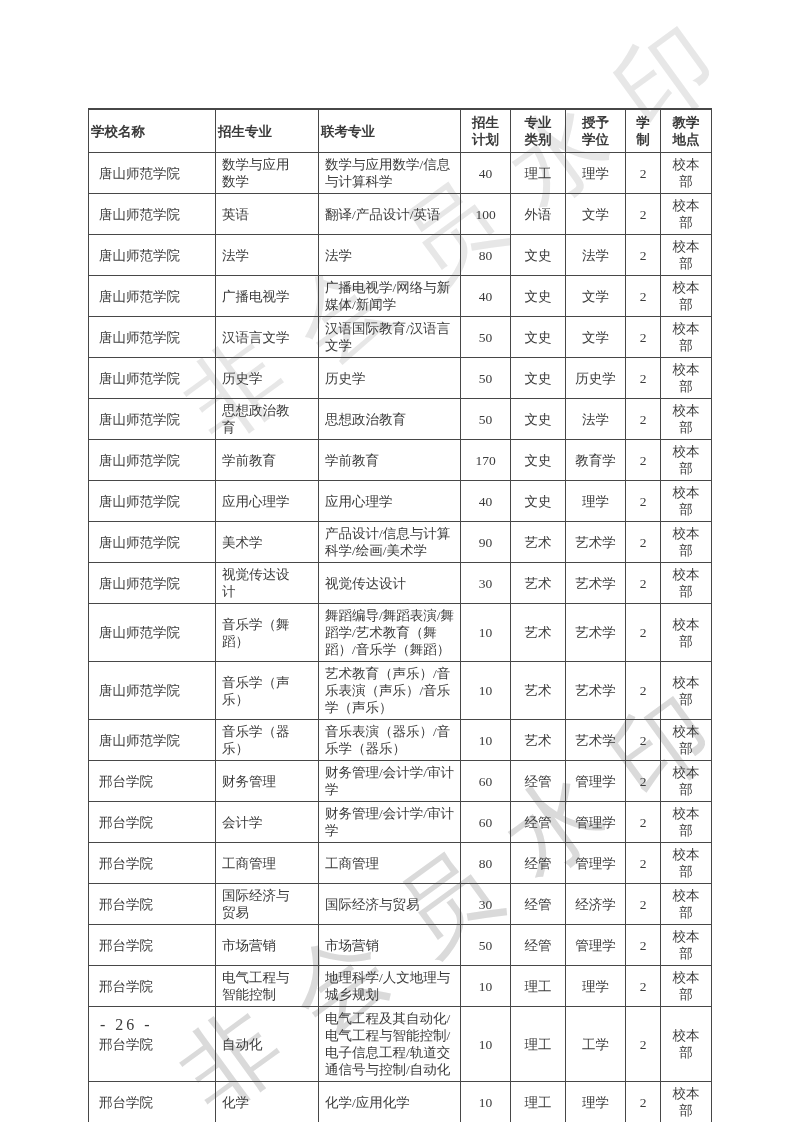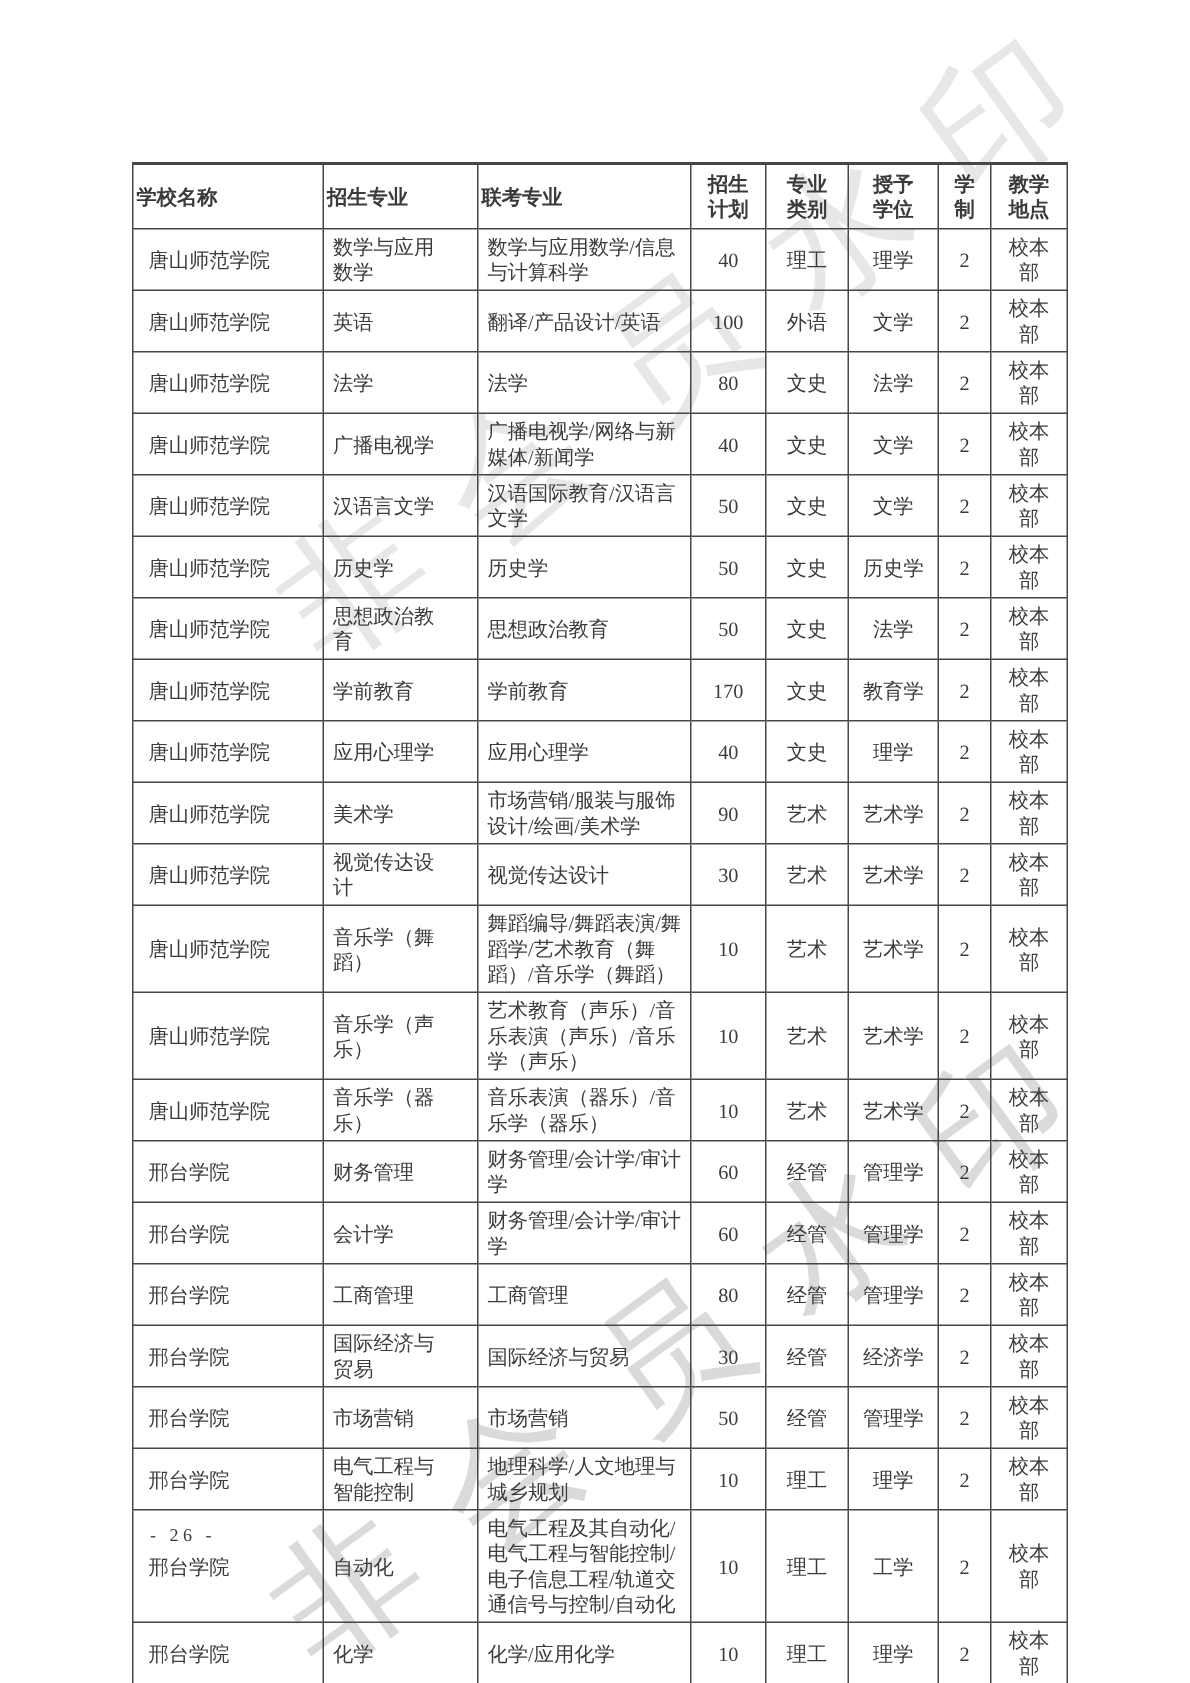--- a/index.html
+++ b/index.html
@@ -59,21 +59,21 @@
   }
   .col-0, .col-1, .col-2 { text-align: left; }
   .col-3, .col-4, .col-5, .col-6, .col-7 { text-align: center; }
   td.col-0 { padding-left: 10px; margin-top: 44px; }
   td.col-1 { padding-right: 26px; font-family: Liberation Serif, serif; } 
 
   .page-number {
     position: absolute;
     left: 100px; top: 1016px;
     z-index: 1;
-    font-size: 12px;
+    font-size: 16px;
     letter-spacing: 3px;
     color: var(--text-color, #3b3b3b);
   }
 </style>
 </head>
 <body style="--text-color: #3b3b3b; --border-color: #474747; --wm-color: #d4d4d4; background: rgb(255, 255, 255);">
 
 <div class="page">
 
   <div class="watermark wm-1">非会员水印</div>
@@ -195,21 +195,21 @@
           <td class="col-2">应用心理学</td>
           <td class="col-3">40</td>
           <td class="col-4">文史</td>
           <td class="col-5">理学</td>
           <td class="col-6">2</td>
           <td class="col-7">校本部</td>
         </tr>
         <tr>
           <td class="col-0">唐山师范学院</td>
           <td class="col-1">美术学</td>
-          <td class="col-2">市场营销/服装与服饰设计/绘画/美术学</td>
+          <td class="col-2">产品设计/信息与计算科学/绘画/美术学</td>
           <td class="col-3">90</td>
           <td class="col-4">艺术</td>
           <td class="col-5">艺术学</td>
           <td class="col-6">2</td>
           <td class="col-7">校本部</td>
         </tr>
         <tr>
           <td class="col-0">唐山师范学院</td>
           <td class="col-1">视觉传达设计</td>
           <td class="col-2">视觉传达设计</td>

